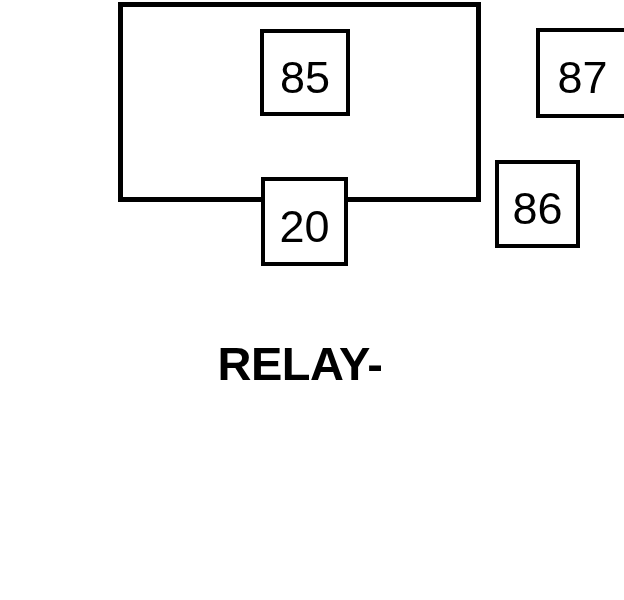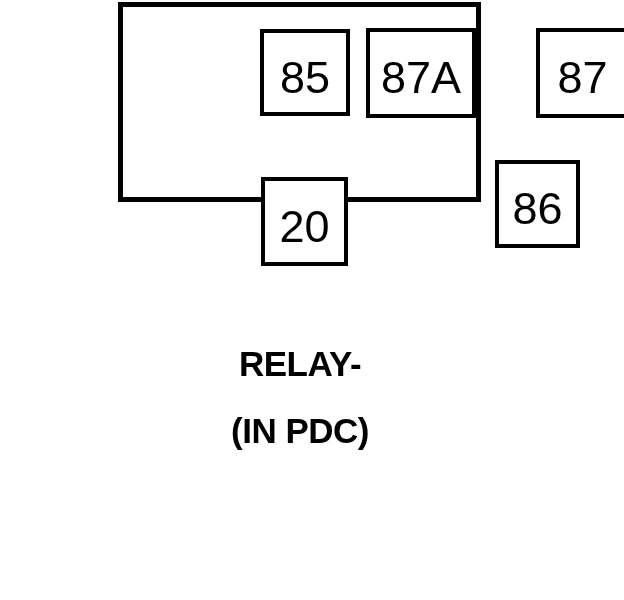--- a/index.html
+++ b/index.html
@@ -44,41 +44,39 @@
   .pin-87a { left: 243px; top: 21px;  width: 110px; height: 90px; }
   .pin-87  { left: 369px; top: 21px;  width: 93px;  height: 90px; margin-left: 44px; }
   .pin-30  { left: 138px; top: 170px; width: 87px;  height: 89px; }
   .pin-86  { left: 372px; top: 153px; width: 85px;  height: 88px; }
   .caption {
     position: absolute;
     left: 0;
     top: 330px;
     width: 600px;
     text-align: center;
-    font-size: 35px;
+    font-size: 47px;
     font-weight: 700;
     line-height: 67px;
     letter-spacing: -0.5px;
     color: #000000;
   }
   .caption-line {
     white-space: nowrap;
   }
 </style>
 </head>
 <body>
 
 <div class="canvas">
 
   <div class="relay-outline">
     <div class="pin pin-85">85</div>
-    <div class="pin pin-87a">87A</div>
     <div class="pin pin-87">87</div>
     <div class="pin pin-30">20</div>
     <div class="pin pin-86">86</div>
   </div>
 
   <div class="caption">
     <div class="caption-line">RELAY-</div>
-    <div class="caption-line">(IN PDC)</div>
   </div>
 
 </div>
 
 </body></html>

